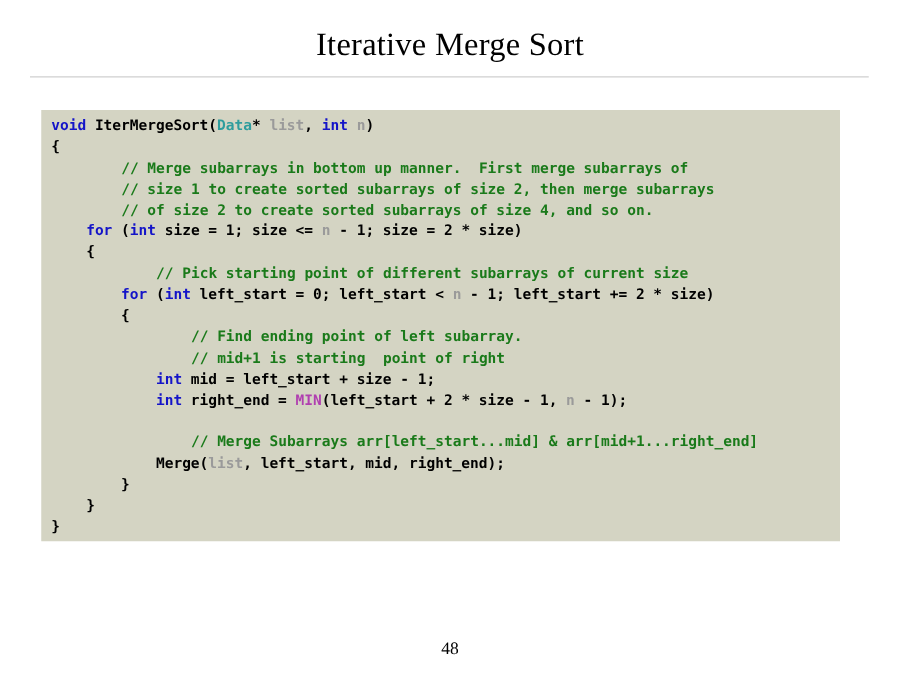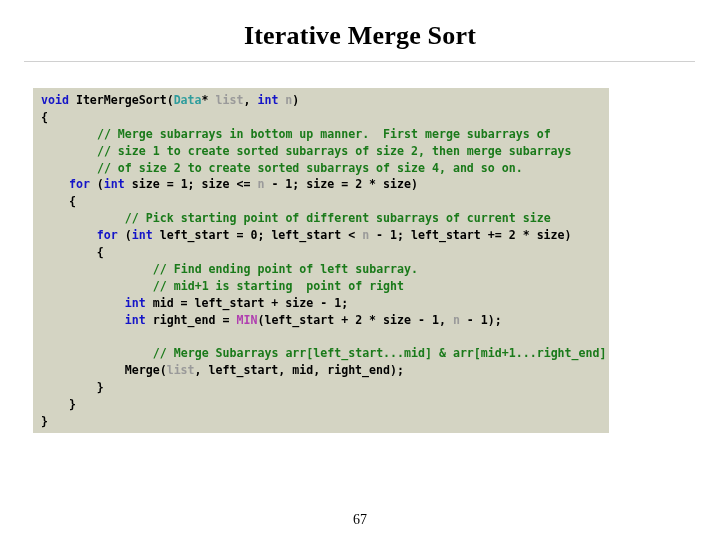--- a/index.html
+++ b/index.html
@@ -24,38 +24,38 @@
   #slide-title {
     position: absolute;
     left: 0;
     top: 20px;
     width: 720px;
     text-align: center;
     font-family: "Liberation Serif", "DejaVu Serif", serif;
     font-size: 26px;
     line-height: 32px;
     color: #000000;
-    font-weight: bold;
+    font-weight: normal;
     letter-spacing: 0.2px;
   }
 
   #title-rule {
     position: absolute;
     left: 24px;
     top: 61px;
     width: 671px;
     height: 1px;
     background: #d0d0d0;
   }
 
   #code-block {
     position: absolute;
     left: 33px;
     top: 88px;
-    width: 576px;
+    width: 639px;
     height: 345px;
     background: #d4d4c3;
     box-sizing: border-box;
     padding: 4px 0 0 8px;
     overflow: hidden;
   }
 
   #code-lines {
     font-family: "DejaVu Sans Mono", "Liberation Mono", monospace;
     font-size: 11.6px;
@@ -96,15 +96,15 @@
 <div id="slide">
 
   <div id="slide-title">Iterative Merge Sort</div>
 
   <div id="title-rule"></div>
 
   <div id="code-block">
     <div id="code-lines"><div class="code-line"><span class="tok-kw">void</span><span class="tok-plain"> </span><span class="tok-plain">IterMergeSort</span><span class="tok-plain">(</span><span class="tok-type">Data</span><span class="tok-plain">* </span><span class="tok-var">list</span><span class="tok-plain">, </span><span class="tok-kw">int</span><span class="tok-plain"> </span><span class="tok-var">n</span><span class="tok-plain">)</span></div><div class="code-line"><span class="tok-plain">{</span></div><div class="code-line"><span class="tok-plain">    </span><span class="tok-comment">// Merge subarrays in bottom up manner.  First merge subarrays of</span></div><div class="code-line"><span class="tok-plain">    </span><span class="tok-comment">// size 1 to create sorted subarrays of size 2, then merge subarrays</span></div><div class="code-line"><span class="tok-plain">    </span><span class="tok-comment">// of size 2 to create sorted subarrays of size 4, and so on.</span></div><div class="code-line"><span class="tok-plain">    </span><span class="tok-kw">for</span><span class="tok-plain"> (</span><span class="tok-kw">int</span><span class="tok-plain"> size = 1; size &lt;= </span><span class="tok-var">n</span><span class="tok-plain"> - 1; size = 2 * size)</span></div><div class="code-line"><span class="tok-plain">    {</span></div><div class="code-line"><span class="tok-plain">        </span><span class="tok-comment">// Pick starting point of different subarrays of current size</span></div><div class="code-line"><span class="tok-plain">        </span><span class="tok-kw">for</span><span class="tok-plain"> (</span><span class="tok-kw">int</span><span class="tok-plain"> left_start = 0; left_start &lt; </span><span class="tok-var">n</span><span class="tok-plain"> - 1; left_start += 2 * size)</span></div><div class="code-line"><span class="tok-plain">        {</span></div><div class="code-line"><span class="tok-plain">            </span><span class="tok-comment">// Find ending point of left subarray.</span></div><div class="code-line"><span class="tok-plain">            </span><span class="tok-comment">// mid+1 is starting  point of right</span></div><div class="code-line"><span class="tok-plain">            </span><span class="tok-kw">int</span><span class="tok-plain"> mid = left_start + size - 1;</span></div><div class="code-line"><span class="tok-plain">            </span><span class="tok-kw">int</span><span class="tok-plain"> right_end = </span><span class="tok-macro">MIN</span><span class="tok-plain">(left_start + 2 * size - 1, </span><span class="tok-var">n</span><span class="tok-plain"> - 1);</span></div><div class="code-line">&nbsp;</div><div class="code-line"><span class="tok-plain">            </span><span class="tok-comment">// Merge Subarrays arr[left_start...mid] &amp; arr[mid+1...right_end]</span></div><div class="code-line"><span class="tok-plain">            </span><span class="tok-plain">Merge(</span><span class="tok-var">list</span><span class="tok-plain">, left_start, mid, right_end);</span></div><div class="code-line"><span class="tok-plain">        }</span></div><div class="code-line"><span class="tok-plain">    }</span></div><div class="code-line"><span class="tok-plain">}</span></div></div>
   </div>
 
-  <div id="page-number">67</div>
+  <div id="page-number">48</div>
 
 </div>
 
 </body></html>

